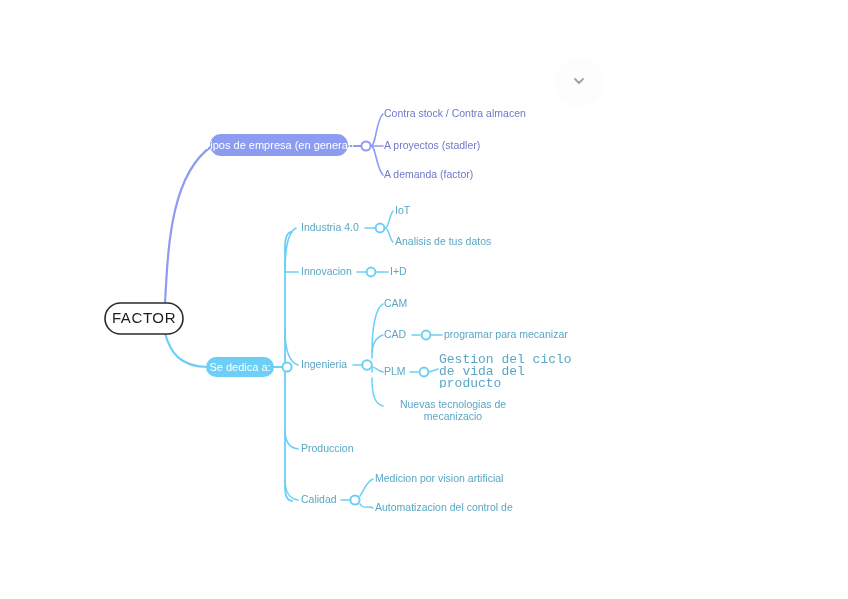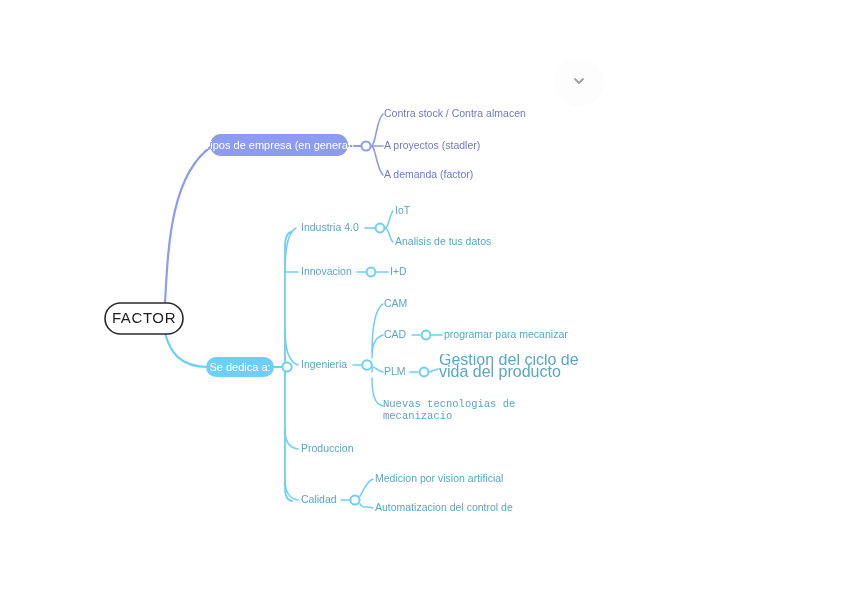--- a/index.html
+++ b/index.html
@@ -141,25 +141,25 @@
   <path class="mm-edge" d="M412,335 L420,335" stroke="#6dcff6" stroke-width="1.5"></path>
   <circle class="mm-knob" cx="426" cy="335" r="4.4" stroke="#6dcff6"></circle>
   <path class="mm-edge" d="M431,335 L442,335" stroke="#6dcff6" stroke-width="1.5"></path>
   <text class="leaf-text" x="444" y="335" fill="#5aa7c4">programar para mecanizar</text>
 
   <text class="leaf-text" x="384" y="372" fill="#5aa7c4">PLM</text>
   <path class="mm-edge" d="M410,372 L418,372" stroke="#6dcff6" stroke-width="1.5"></path>
   <circle class="mm-knob" cx="424" cy="372" r="4.4" stroke="#6dcff6"></circle>
   <path class="mm-edge" d="M429,372 L438,369" stroke="#6dcff6" stroke-width="1.5"></path>
   <foreignObject x="439" y="354" width="140" height="34">
-    <div xmlns="http://www.w3.org/1999/xhtml" style="font-family:Liberation Sans, sans-serif;font-size:16px;line-height:12px;color:#5aa7c4;">Gestion del ciclo de vida del producto</div>
+    <div xmlns="http://www.w3.org/1999/xhtml" style="font-family:Liberation Mono, monospace;font-size:13px;line-height:12px;color:#5aa7c4;">Gestion del ciclo de vida del producto</div>
   </foreignObject>
 
   <foreignObject x="383" y="398" width="140" height="32">
-    <div xmlns="http://www.w3.org/1999/xhtml" style="font-family:Liberation Mono, monospace;font-size:10.5px;line-height:12px;color:#5aa7c4;">Nuevas tecnologias de mecanizacio</div>
+    <div xmlns="http://www.w3.org/1999/xhtml" style="font-family:Liberation Sans, sans-serif;font-size:10.5px;line-height:12px;color:#5aa7c4;text-align:center;">Nuevas tecnologias de mecanizacio</div>
   </foreignObject>
 
   <text class="branch-label" x="301" y="449" fill="#5aa7c4">Produccion</text>
 
   <text class="branch-label" x="301" y="500" fill="#5aa7c4">Calidad</text>
   <path class="mm-edge" d="M341,500 L350,500" stroke="#6dcff6" stroke-width="1.6"></path>
   <circle class="mm-knob" cx="355" cy="500" r="4.6" stroke="#6dcff6"></circle>
   <path class="mm-edge" d="M360,496 C364,490 366,482 373,479" stroke="#6dcff6" stroke-width="1.5"></path>
   <path class="mm-edge" d="M360,504 C364,510 366,505 373,508" stroke="#6dcff6" stroke-width="1.5"></path>
   <text class="leaf-text" x="375" y="479" fill="#5aa7c4">Medicion por vision artificial</text>

